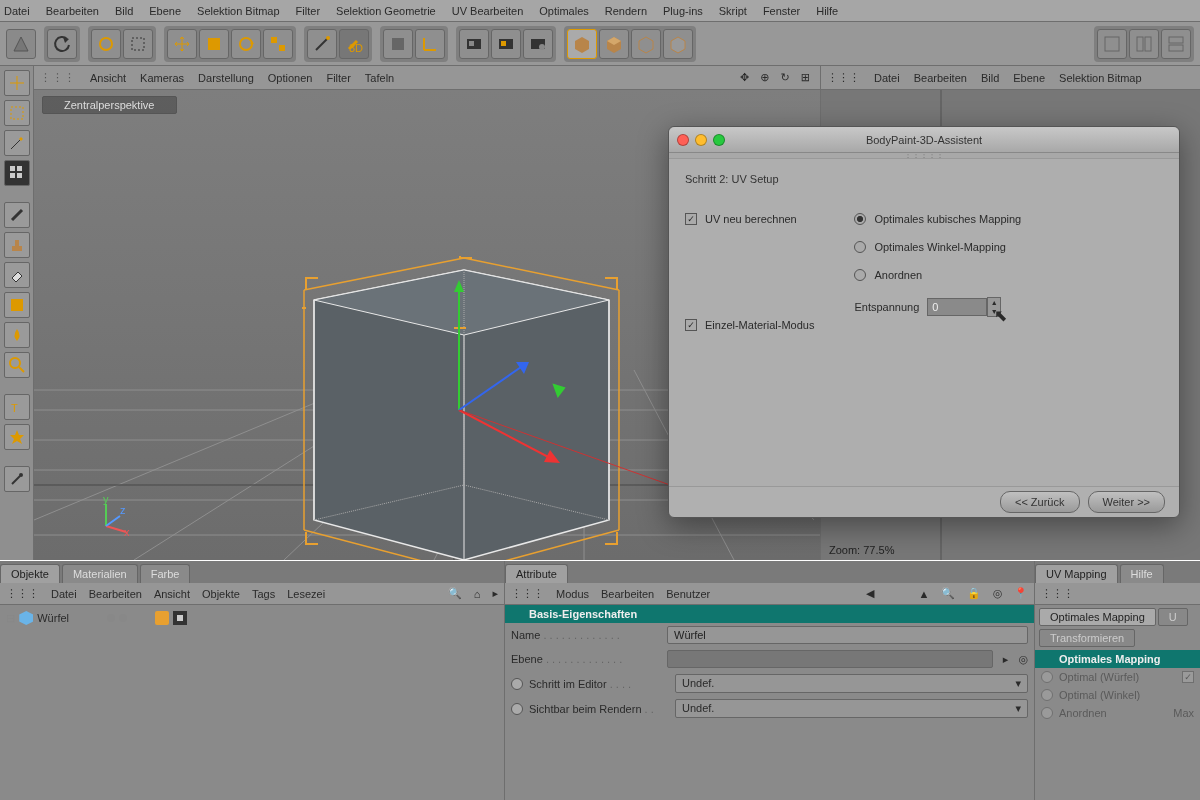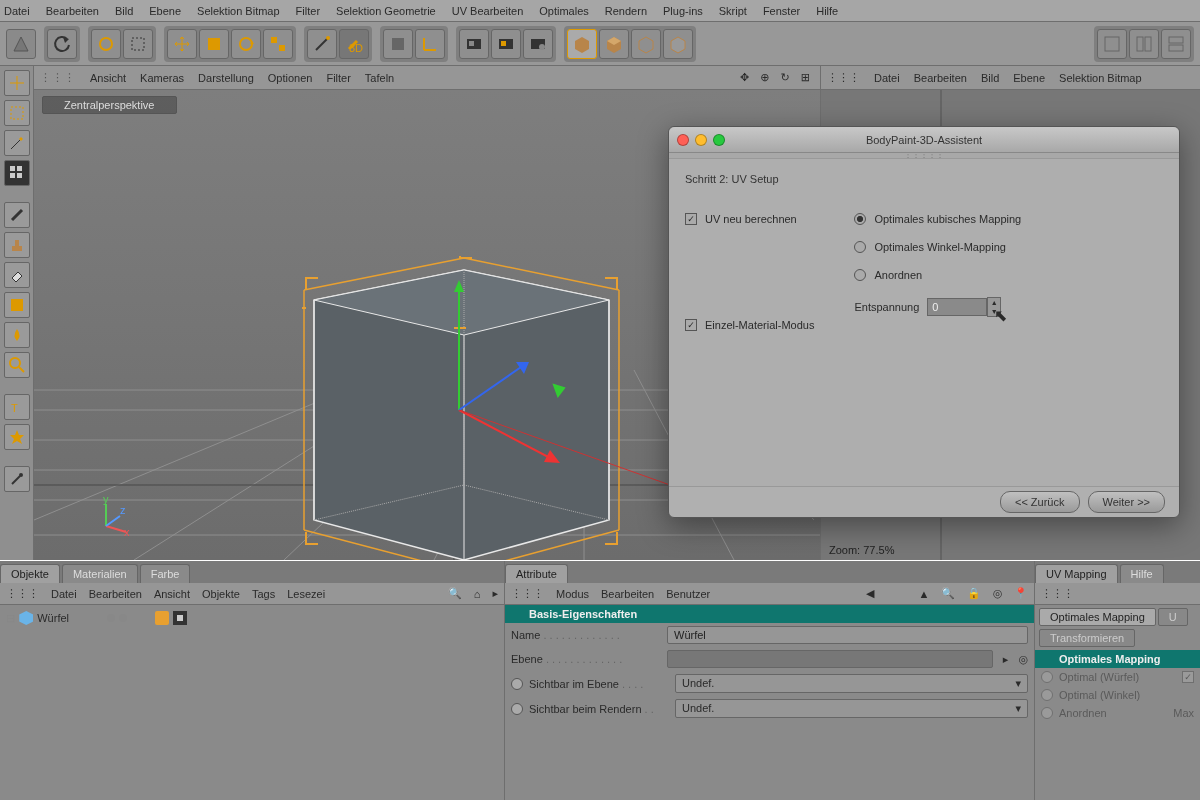--- a/index.html
+++ b/index.html
@@ -468,21 +468,21 @@
         <input class="pinput" value="Würfel" style="">
       </div>
       <div class="proprow">
         <span class="plabel"><span>Ebene</span> <span style="color:#666">. . . . . . . . . . . . .</span></span>
         <input class="pinput dark" style="">
         <span style="padding:0 4px">▸</span>
         <span>◎</span>
       </div>
       <div class="proprow">
         <span class="radio"></span>
-        <span class="plabel" style="width:140px"><span>Sichtbar im Ebene</span> <span style="color:#666">. . . .</span></span>
+        <span class="plabel" style="width:140px"><span>Schritt im Editor</span> <span style="color:#666">. . . .</span></span>
         <div class="pinput" style="display:flex;justify-content:space-between">
             <span>Undef.</span>
             <span>▾</span>
           </div>
       </div>
       <div class="proprow">
         <span class="radio"></span>
         <span class="plabel" style="width:140px"><span>Sichtbar beim Rendern</span> <span style="color:#666">. .</span></span>
         <div class="pinput" style="display:flex;justify-content:space-between">
             <span>Undef.</span>

